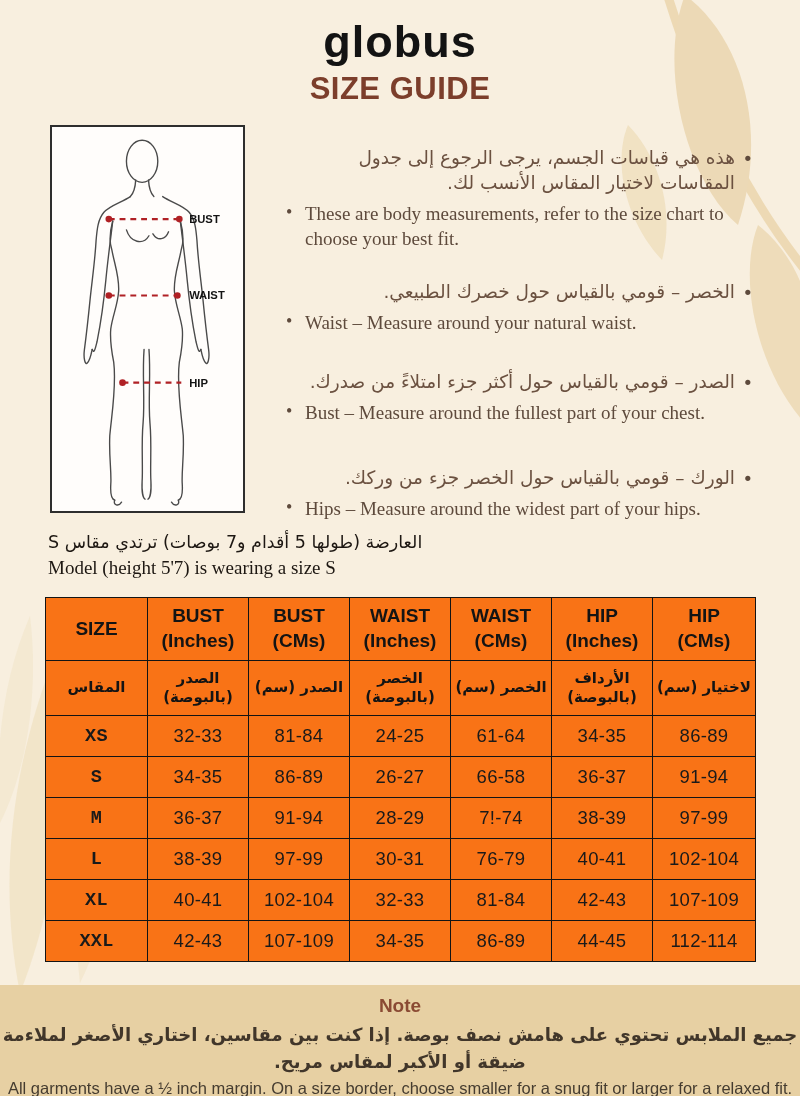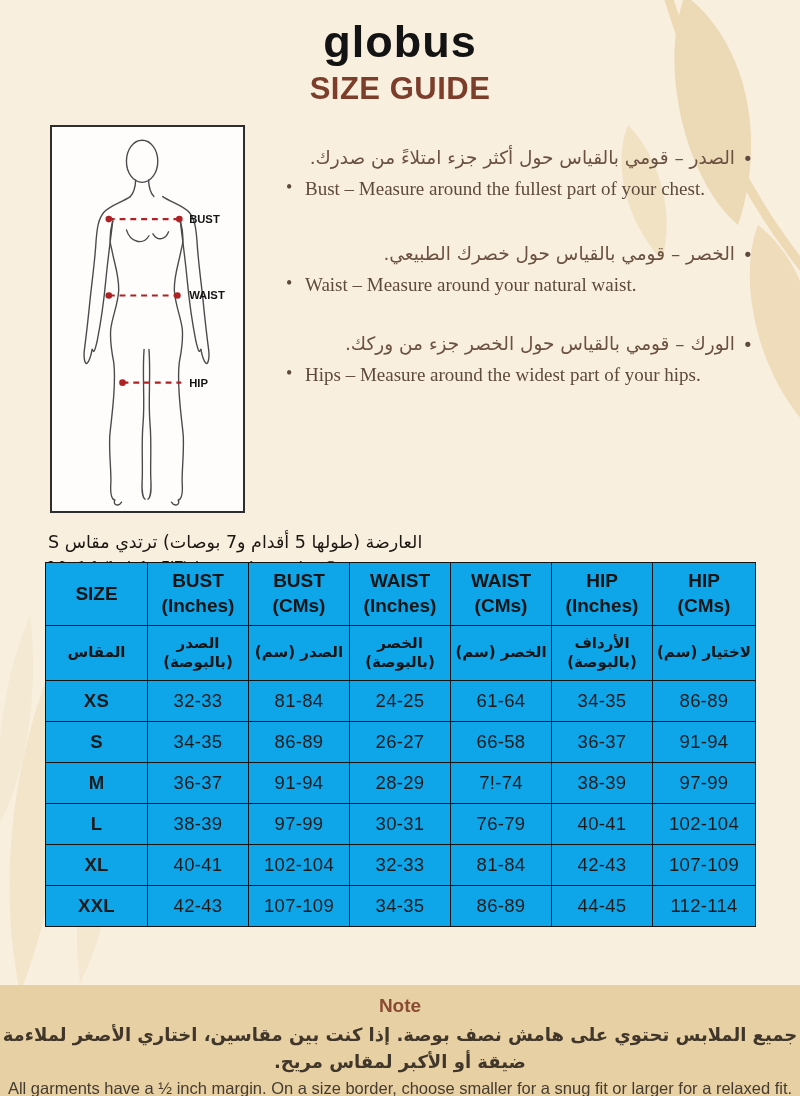--- a/index.html
+++ b/index.html
@@ -35,29 +35,29 @@
         font-family:"Liberation Serif",serif;font-size:19px;line-height:1.32;color:#5e4a3c;}
   .b-en::before{content:"•";position:absolute;left:3px;top:0;color:#5e4a3c;font-size:18px;}
 
   
   .model-note{position:absolute;left:48px;top:530px;width:520px;z-index:1;}
   .model-ar{direction:rtl;text-align:left;font-family:"DejaVu Sans",sans-serif;
             font-size:17.5px;color:#1d1712;line-height:1.45;}
   .model-en{font-family:"Liberation Serif",serif;font-size:19px;color:#1d1712;line-height:1.35;}
 
   
-  .size-table{position:absolute;left:45px;top:562px;width:710px;z-index:1;
-              border-collapse:collapse;table-layout:fixed;background:#0ea5e9;padding-left:48px;}
+  .size-table{position:absolute;left:45px;top:597px;width:710px;z-index:1;
+              border-collapse:collapse;table-layout:fixed;background:#f97316;padding-left:48px;}
   .size-table th,.size-table td{border:1.5px solid #141414;text-align:center;
               vertical-align:middle;padding:0;}
   .hdr-en th{height:62px;font-size:19px;font-weight:700;line-height:1.3;color:#141414;}
   .hdr-ar th{height:54px;font-family:"DejaVu Sans",sans-serif;font-size:15px;
              font-weight:700;line-height:1.3;color:#141414;direction:rtl;}
   .size-table tbody td{height:40px;font-size:18.5px;color:#1a1a1a;letter-spacing:.3px;}
-  .size-table tbody td.size-cell{font-weight:700;}
+  .size-table tbody td.size-cell{font-weight:700;font-family:Liberation Mono, monospace;}
 
   
   .note{position:absolute;left:0;top:985px;width:800px;height:111px;background:#e7d0a3;
         text-align:center;box-sizing:border-box;padding-top:9px;z-index:1;}
   .note-title-ar{direction:rtl;font-family:"DejaVu Sans",sans-serif;font-size:15.5px;
         font-weight:700;color:#8a4a33;line-height:1.35;}
   .note-title-en{font-size:19px;font-weight:700;color:#8a4a33;line-height:1.3;}
   .note-ar{direction:rtl;font-family:"DejaVu Sans",sans-serif;font-size:18px;font-weight:600;
         color:#41362a;line-height:1.5;margin-top:2px;}
   .note-en{font-size:16.5px;color:#453c30;line-height:1.35;margin-top:2px;}
@@ -125,27 +125,31 @@
           <circle cx="128" cy="171" r="3.4"></circle>
         <circle cx="72" cy="260" r="3.4"></circle>
       </g>
       <text class="meas-label" x="140" y="97">BUST</text>
       <text class="meas-label" x="140" y="175">WAIST</text>
       <text class="meas-label" x="140" y="264">HIP</text>
     </svg>
   </div>
 
   <ul class="bullets content">
+    <li class="pair">
+      <div class="b-ar">هذه هي قياسات الجسم، يرجى الرجوع إلى جدول المقاسات لاختيار المقاس الأنسب لك.</div>
+      <div class="b-en">These are body measurements, refer to the size chart to choose your best fit.</div>
+    </li>
+    <li class="pair gap-md">
+      <div class="b-ar">الخصر – قومي بالقياس حول خصرك الطبيعي.</div>
+      <div class="b-en">Waist – Measure around your natural waist.</div>
+    </li>
     <li class="pair gap-lg">
       <div class="b-ar">الصدر – قومي بالقياس حول أكثر جزء امتلاءً من صدرك.</div>
       <div class="b-en">Bust – Measure around the fullest part of your chest.</div>
-    </li>
-    <li class="pair gap-md">
-      <div class="b-ar">الخصر – قومي بالقياس حول خصرك الطبيعي.</div>
-      <div class="b-en">Waist – Measure around your natural waist.</div>
     </li>
     <li class="pair">
       <div class="b-ar">الورك – قومي بالقياس حول الخصر جزء من وركك.</div>
       <div class="b-en">Hips – Measure around the widest part of your hips.</div>
     </li>
   </ul>
 
   <div class="model-note content">
     <div class="model-ar">العارضة (طولها 5 أقدام و7 بوصات) ترتدي مقاس S</div>
     <div class="model-en">Model (height 5'7) is wearing a size S</div>

